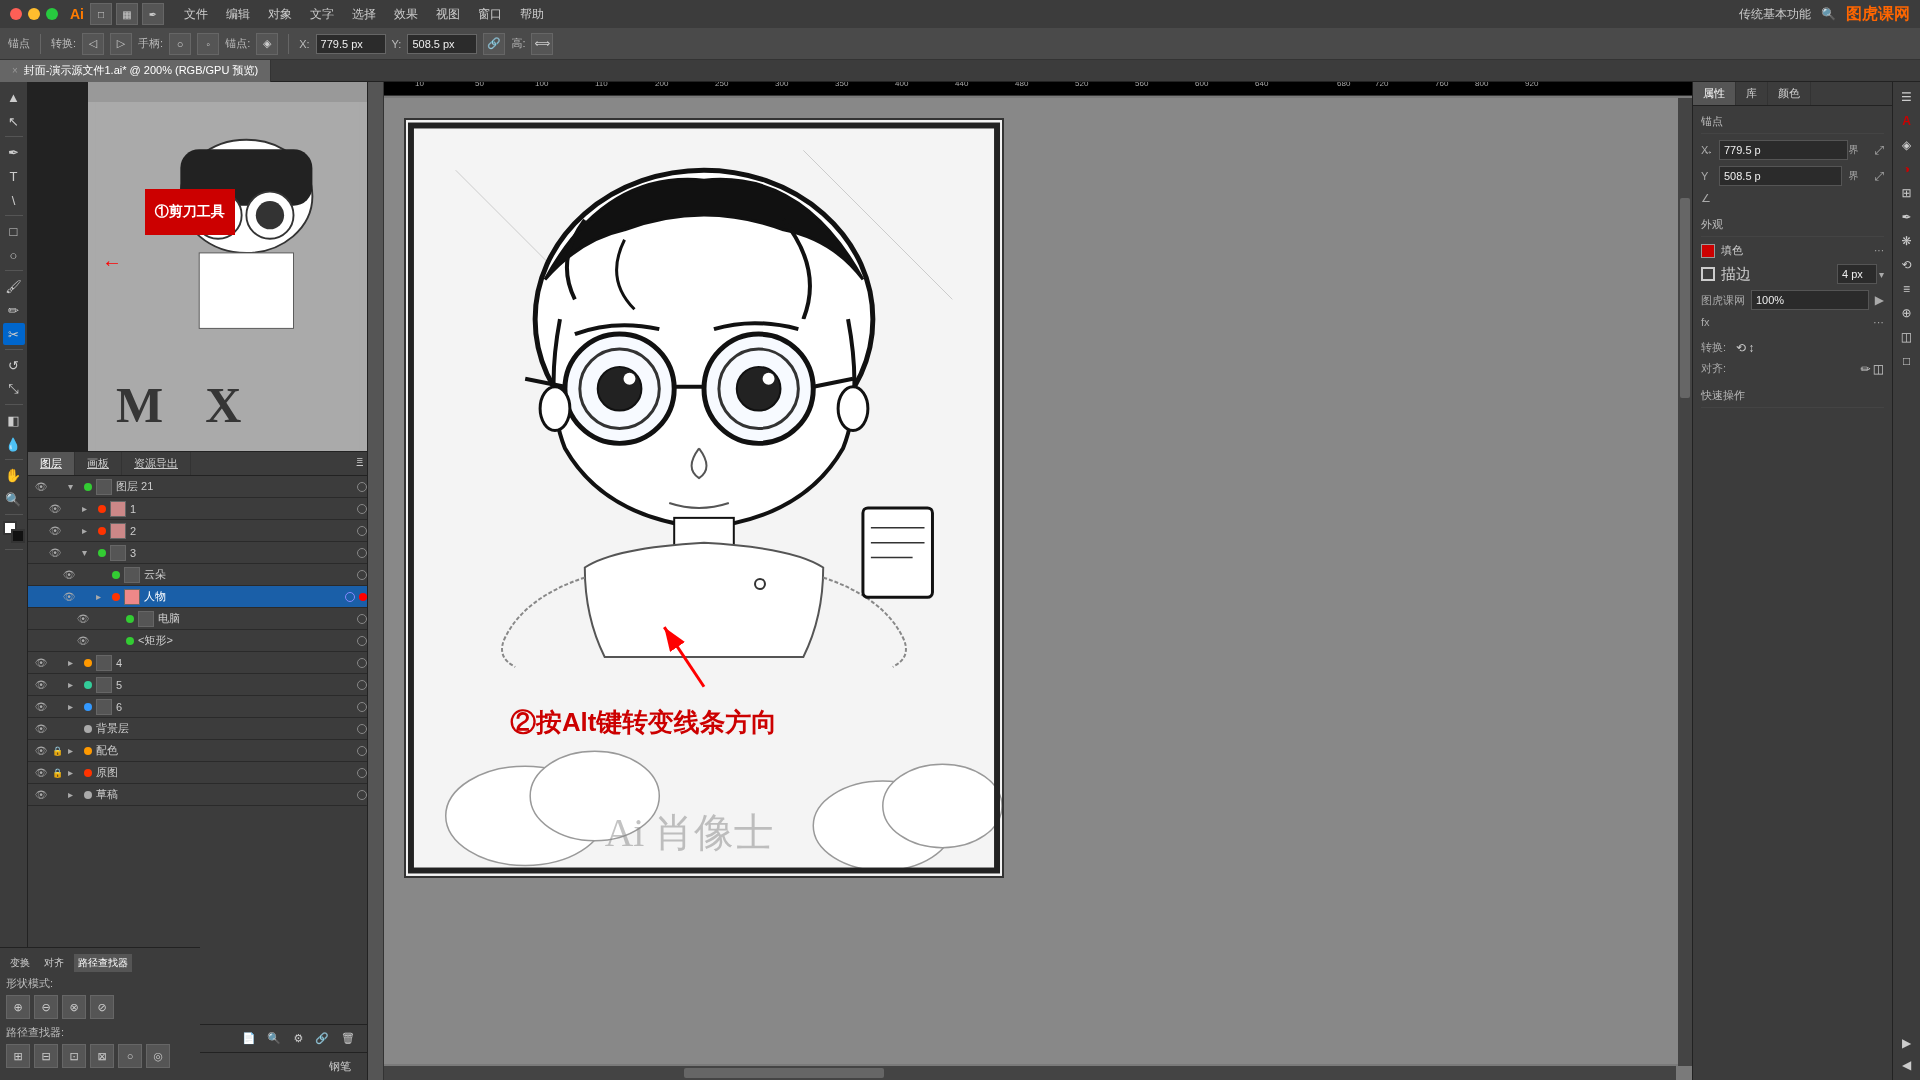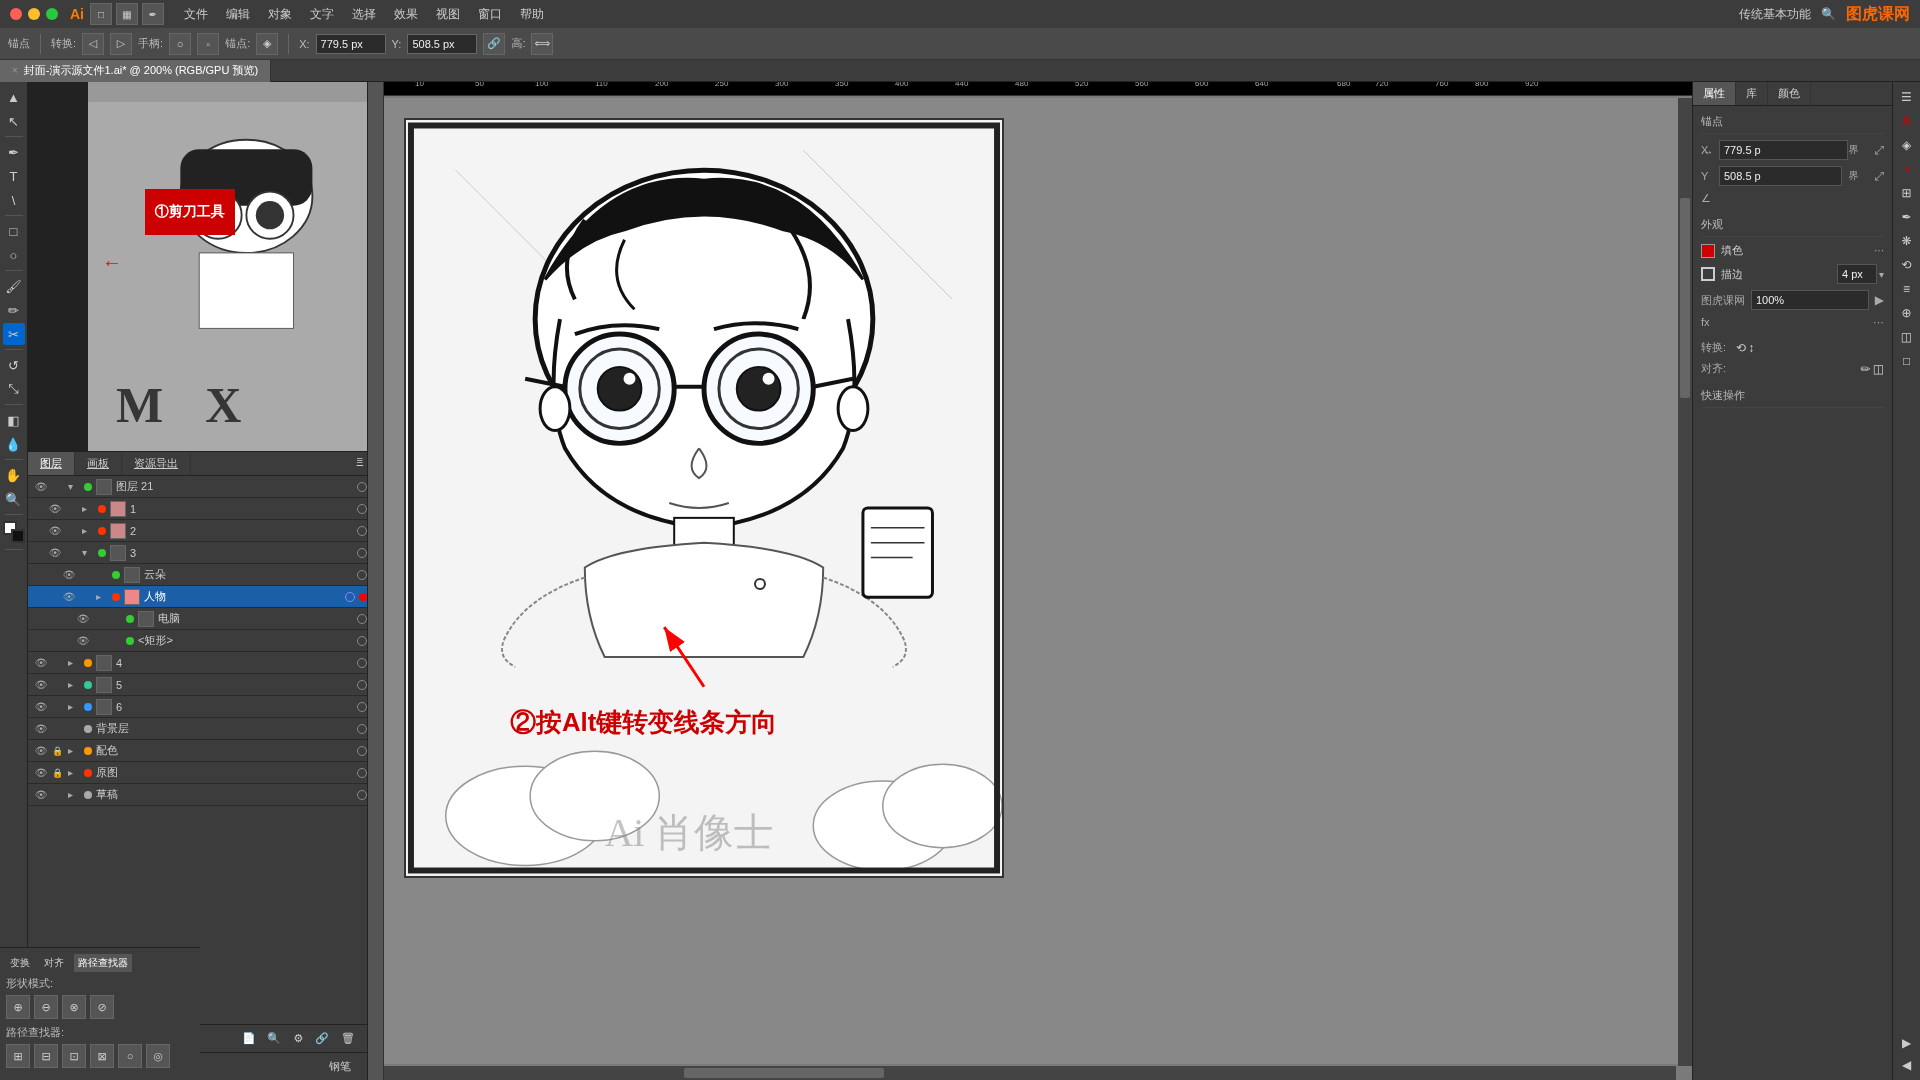--- a/index.html
+++ b/index.html
@@ -702,21 +702,21 @@
         <div class="right-section-title">外观</div>
         <div class="prop-row">
           <div style="width:14px;height:14px;background:#cc0000;border:1px solid #999;cursor:pointer;"></div>
           <span style="font-size:11px;color:#ccc;">填色</span>
           <div style="margin-left:auto;display:flex;gap:2px;">
             <div style="font-size:10px;color:#aaa;cursor:pointer;">···</div>
           </div>
         </div>
         <div class="prop-row">
           <div style="width:14px;height:14px;background:transparent;border:2px solid #ccc;cursor:pointer;"></div>
-          <span style="font-size:11px;color:#ccc;">描边</span>
+          <span style="font-size:15px;color:#ccc;">描边</span>
           <div style="display:flex;align-items:center;margin-left:auto;gap:2px;">
             <input class="prop-input" value="4 px" style="width: 40px;">
             <span style="font-size:10px;color:#aaa;">▾</span>
           </div>
         </div>
         <div class="prop-row">
           <span style="font-size:11px;color:#aaa;">图虎课网</span>
           <input class="prop-input" value="100%" style="width: 45px; margin-left: auto;">
           <span style="font-size:12px;color:#aaa;cursor:pointer;">▶</span>
         </div>

